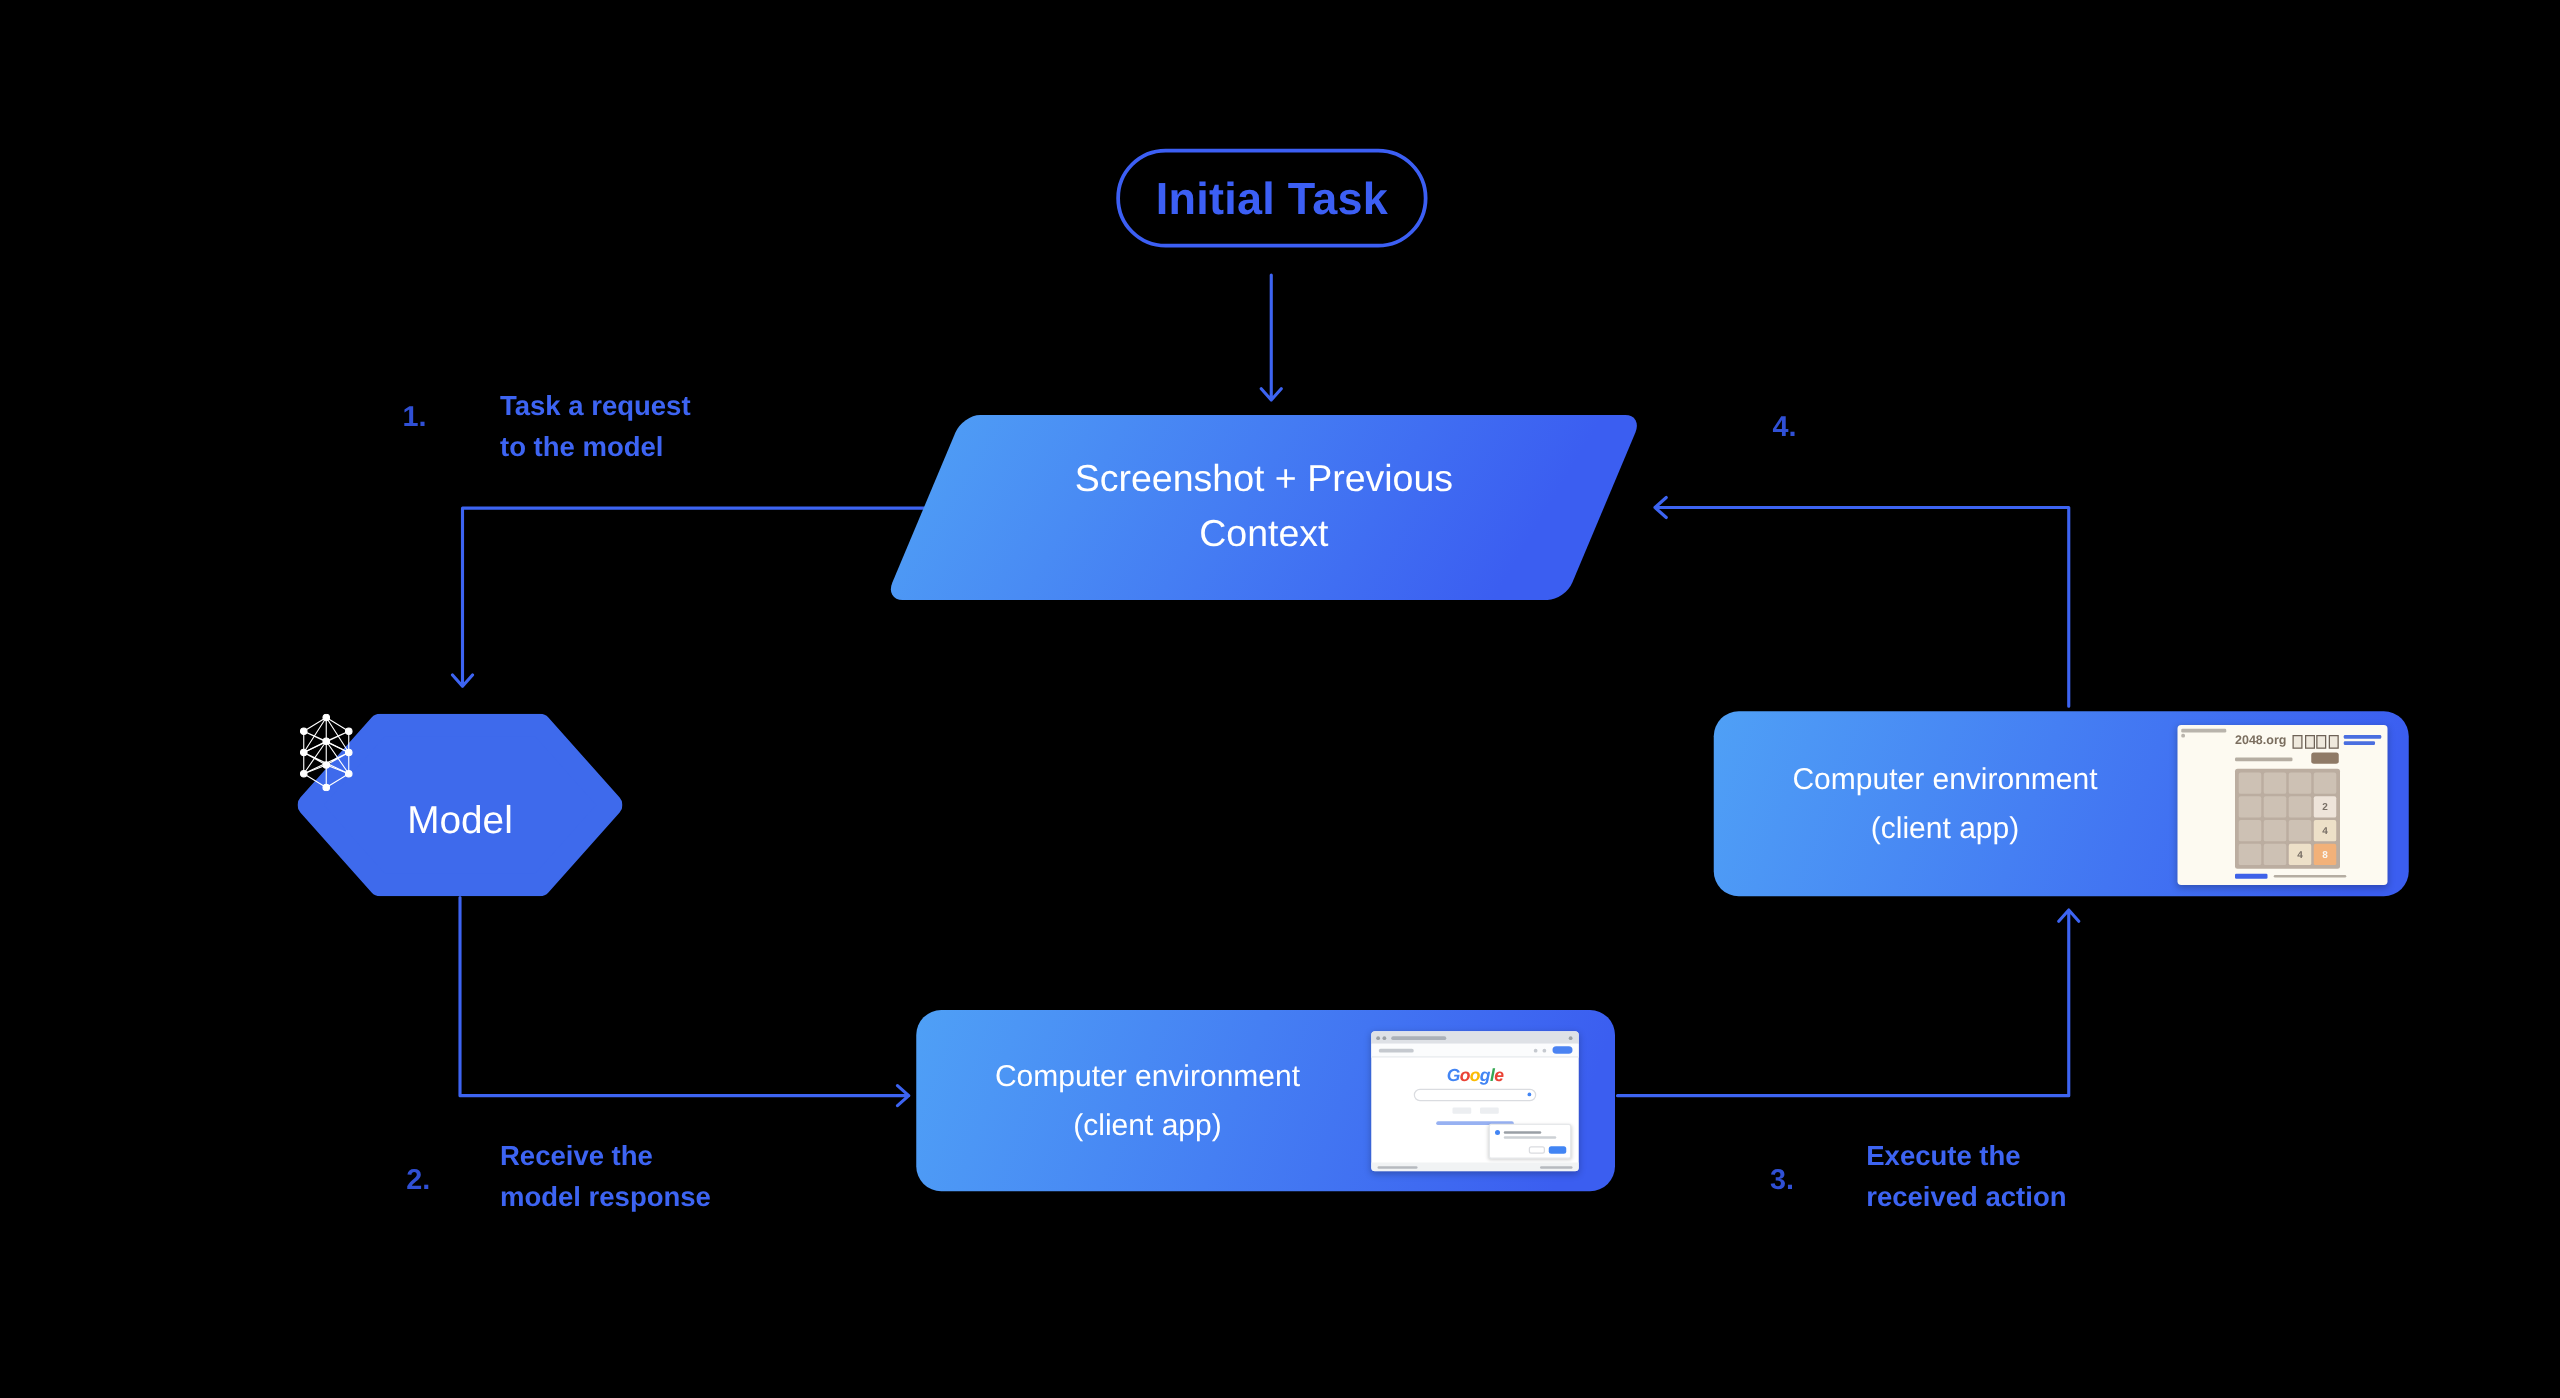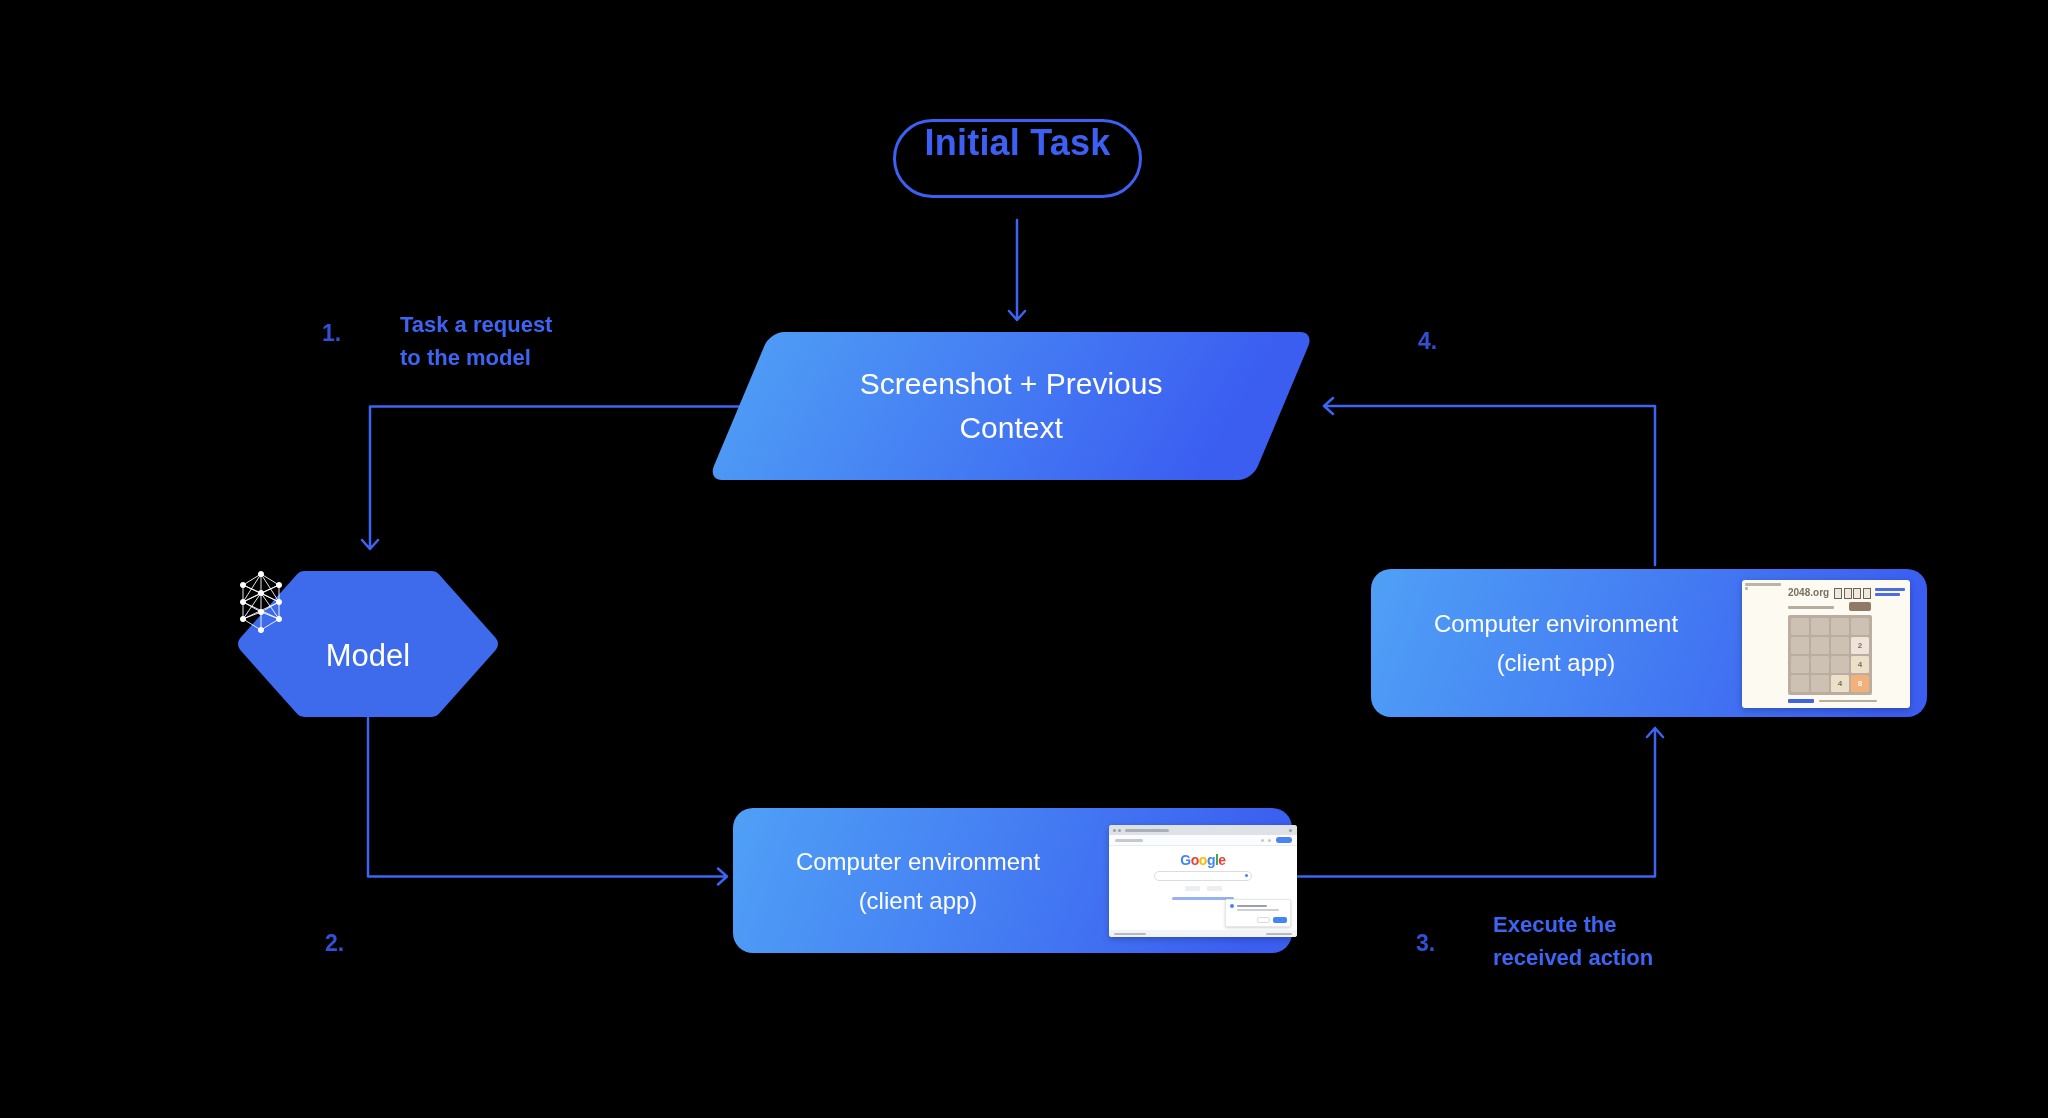--- a/index.html
+++ b/index.html
@@ -6,21 +6,21 @@
   .stage{
     position:relative;width:2048px;height:1118px;background:#000;overflow:hidden;
     font-family:"Liberation Sans",sans-serif;
   }
   .stage svg.connectors{position:absolute;left:0;top:0;width:2048px;height:1118px;}
 
   
   .pill{
     position:absolute;left:893px;top:119px;width:249px;height:79px;
     border:3px solid #3C5FF4;border-radius:42px;box-sizing:border-box;
-    display:flex;align-items:flex-start;justify-content:center;
+    display:flex;align-items:center;justify-content:center;
     color:#3C5FF4;font-size:36px;font-weight:600;letter-spacing:.2px;
   }
 
   
   .parallelogram{
     position:absolute;left:708px;top:332px;width:544px;height:148px;
     transform:skewX(-22.8deg);transform-origin:0 100%;
     background:linear-gradient(100deg,#4E9BF5 0%,#3B5EF1 90%);
     border-radius:14px;
   }
@@ -51,22 +51,22 @@
     display:flex;align-items:center;justify-content:center;text-align:center;
     color:#fff;font-size:24px;line-height:39px;font-weight:400;white-space:pre-line;
   }
 
   
   .stepnum{position:absolute;color:#3050D5;font-size:23px;font-weight:600;}
   .steplabel{position:absolute;color:#3D64F2;font-size:22px;line-height:33px;font-weight:600;white-space:pre-line;}
 
   
   .gshot{
-    position:absolute;left:376px;top:17px;width:188px;height:112px;
-    background:#fff;border-radius:3px;overflow:hidden;box-shadow:0 2px 6px rgba(0,0,0,.25);
+    position:absolute;left:364px;top:17px;width:166px;height:112px;
+    background:#fff;border-radius:3px;overflow:hidden;box-shadow:0 2px 6px rgba(0,0,0,.25);font-style:italic;
   }
   .gshot .bar1{height:10px;background:#dee1e6;position:relative;}
   .gshot .bar1 .dot{position:absolute;top:4px;width:3px;height:3px;border-radius:50%;background:#9aa0a6;}
   .gshot .bar1 .tabtxt{position:absolute;left:16px;top:3.5px;width:44px;height:3px;background:#aab0b8;border-radius:2px;}
   .gshot .bar2{height:10px;background:#fbfcfd;border-bottom:1px solid #e8eaed;position:relative;}
   .gshot .bar2 .urltxt{position:absolute;left:6px;top:3.5px;width:28px;height:3px;background:#c5c9cf;border-radius:2px;}
   .gshot .bar2 .signin{position:absolute;right:5px;top:2px;width:16px;height:6px;background:#4b83f2;border-radius:3px;}
   .gshot .bar2 .mdot{position:absolute;top:3.5px;width:3px;height:3px;border-radius:50%;background:#c5c9cf;}
   .gshot .logo{margin-top:7px;text-align:center;font-size:14px;font-weight:700;letter-spacing:-.5px;line-height:14px;}
   .gshot .searchbar{width:96px;height:8px;margin:4px auto 0;border:1px solid #dadce0;border-radius:5px;position:relative;}
@@ -239,20 +239,22 @@
       <span class="botlink"></span>
       <span class="bottxt"></span>
     </div>
   </div>
 
   <span class="stepnum" style="left:322px;top:320px">1.</span>
   <span class="steplabel" style="left:400px;top:308px">Task a request
 to the model</span>
 
   <span class="stepnum" style="left:325px;top:930px">2.</span>
+  <span class="steplabel" style="left:400px;top:908px">Receive the
+model response</span>
 
   <span class="stepnum" style="left:1416px;top:930px">3.</span>
   <span class="steplabel" style="left:1493px;top:908px">Execute the
 received action</span>
 
   <span class="stepnum" style="left:1418px;top:328px">4.</span>
 
 </div>
 
 </body></html>

